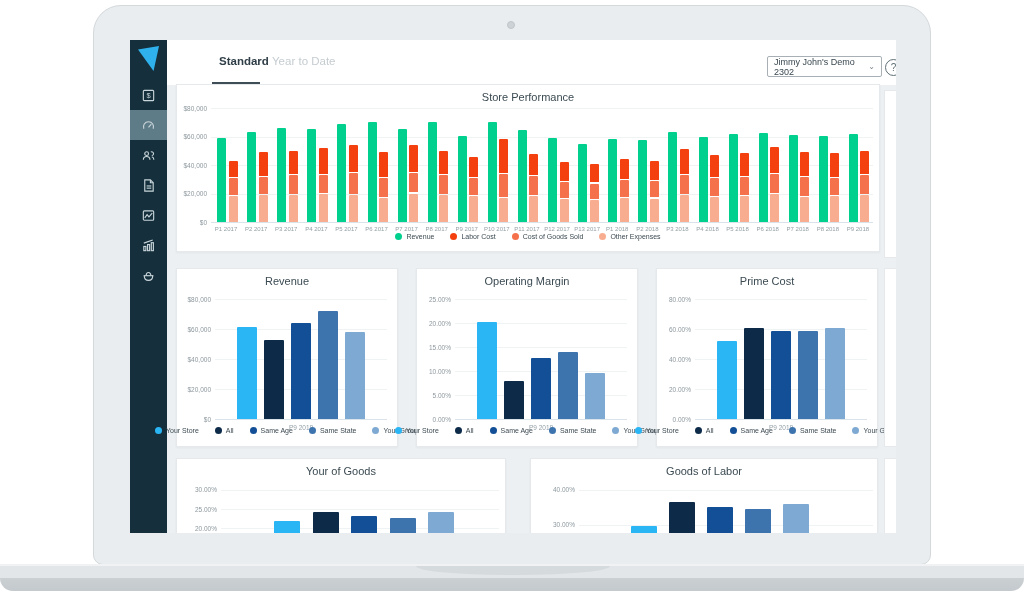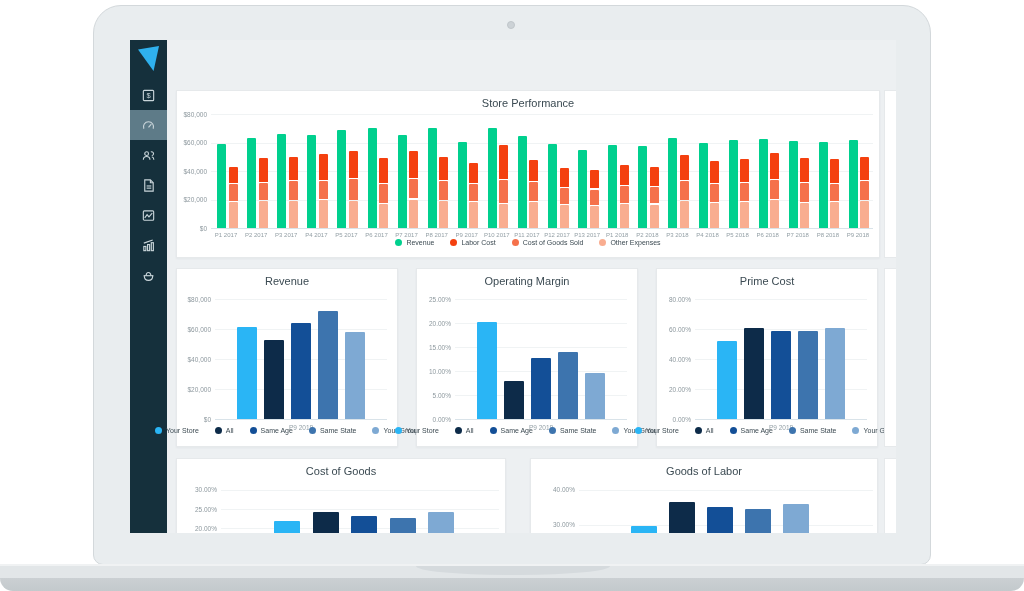--- a/index.html
+++ b/index.html
@@ -67,21 +67,21 @@
   .hdr-circle {
     position:absolute; top:19px; width:17px; height:17px; border-radius:50%;
     border:1.3px solid #5f6f77; color:#5f6f77; font-size:10px;
     display:flex; align-items:center; justify-content:center; cursor:pointer; background:#fff;
   }
   .help-btn { left:718px; }
 
   
   .card { position:absolute; background:#ffffff; border:1px solid #e6e9eb; box-shadow:0 1px 2px rgba(40,60,70,.05); }
   .card-title { position:absolute; top:6px; left:0; width:100%; text-align:center; font-size:11px; color:#3b4a52; }
-  .card-store { left:46px; top:50px;  width:704px; height:168px; }
+  .card-store { left:46px; top:44px;  width:704px; height:168px; }
   .card-rev   { left:46px; top:228px; width:222px; height:179px; }
   .card-om    { left:286px;top:228px; width:222px; height:179px; }
   .card-pc    { left:526px;top:228px; width:222px; height:179px; }
   .card-cog   { left:46px; top:418px; width:330px; height:170px; }
   .card-col   { left:400px;top:418px; width:348px; height:170px; }
   .cut-card { position:absolute; left:754px; width:12px; background:#ffffff; border:1px solid #e6e9eb; border-right:none; }
 
   .gridline { position:absolute; height:1px; background:#f0f3f4; }
   .gridline.base { background:#d9e3e9; }
   .ytick { position:absolute; font-size:6.5px; color:#8d989e; text-align:right; width:34px; }
@@ -148,20 +148,32 @@
       <div class="nav-item" style="top:220px">
         <svg width="15" height="15" viewBox="0 0 16 16">
           <path d="M2.8 8.2h10.4"></path>
           <path d="M3.5 8.2c0 3 1.8 5 4.5 5s4.5-2 4.5-5"></path>
           <path d="M5.5 8a2.5 3.2 0 0 1 5 0"></path>
         </svg>
       </div>
 
     </div>
 
+    <div class="header">
+      <div class="tab tab-standard">Standard</div>
+      <div class="tab tab-ytd">Year to Date</div>
+      <div class="tab-underline"></div>
+
+      <div class="account-select">
+        <span>Jimmy John's Demo 2302</span>
+        <span class="chev">⌄</span>
+      </div>
+      <div class="hdr-circle help-btn">?</div>
+
+    </div>
 
     <div class="card card-store">
       <div class="card-title">Store Performance</div>
       <div class="chart-area">
           <div class="gridline base" style="left: 34px; top: 137px; width: 662px;"></div>
           <div class="ytick" style="left: -4px; top: 133.5px;">$0</div>
           <div class="gridline" style="left: 34px; top: 108.5px; width: 662px;"></div>
           <div class="ytick" style="left: -4px; top: 105px;">$20,000</div>
           <div class="gridline" style="left: 34px; top: 80px; width: 662px;"></div>
           <div class="ytick" style="left: -4px; top: 76.5px;">$40,000</div>
@@ -428,21 +440,21 @@
             </div>
             <div class="legend-item">
               <div class="legend-dot" style="background: rgb(126, 169, 211);"></div>
               <span>Your Group</span>
             </div>
           </div>
         </div>
     </div>
 
     <div class="card card-cog">
-      <div class="card-title">Cost of Goods</div>
+      <div class="card-title">Your of Goods</div>
       <div class="chart-area">
           <div class="gridline" style="left: 44px; top: 30.9px; width: 278px;"></div>
           <div class="ytick" style="left: 6px; top: 27.4px;">30.00%</div>
           <div class="gridline" style="left: 44px; top: 50px; width: 278px;"></div>
           <div class="ytick" style="left: 6px; top: 46.5px;">25.00%</div>
           <div class="gridline" style="left: 44px; top: 69px; width: 278px;"></div>
           <div class="ytick" style="left: 6px; top: 65.5px;">20.00%</div>
           <div class="bar" style="left: 97px; top: 62.1px; width: 26px; height: 63.9px; background: rgb(42, 181, 245);"></div>
           <div class="bar" style="left: 135.5px; top: 52.6px; width: 26px; height: 73.4px; background: rgb(13, 43, 73);"></div>
           <div class="bar" style="left: 174px; top: 56.8px; width: 26px; height: 69.2px; background: rgb(19, 79, 151);"></div>

